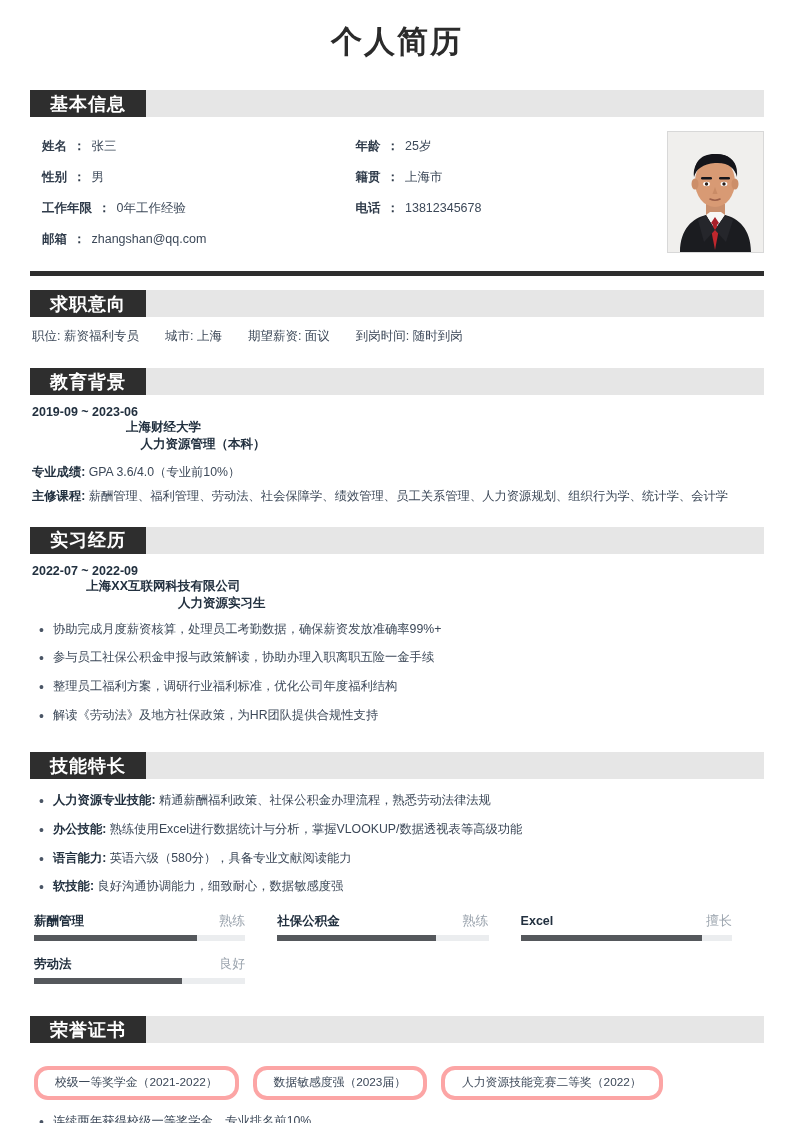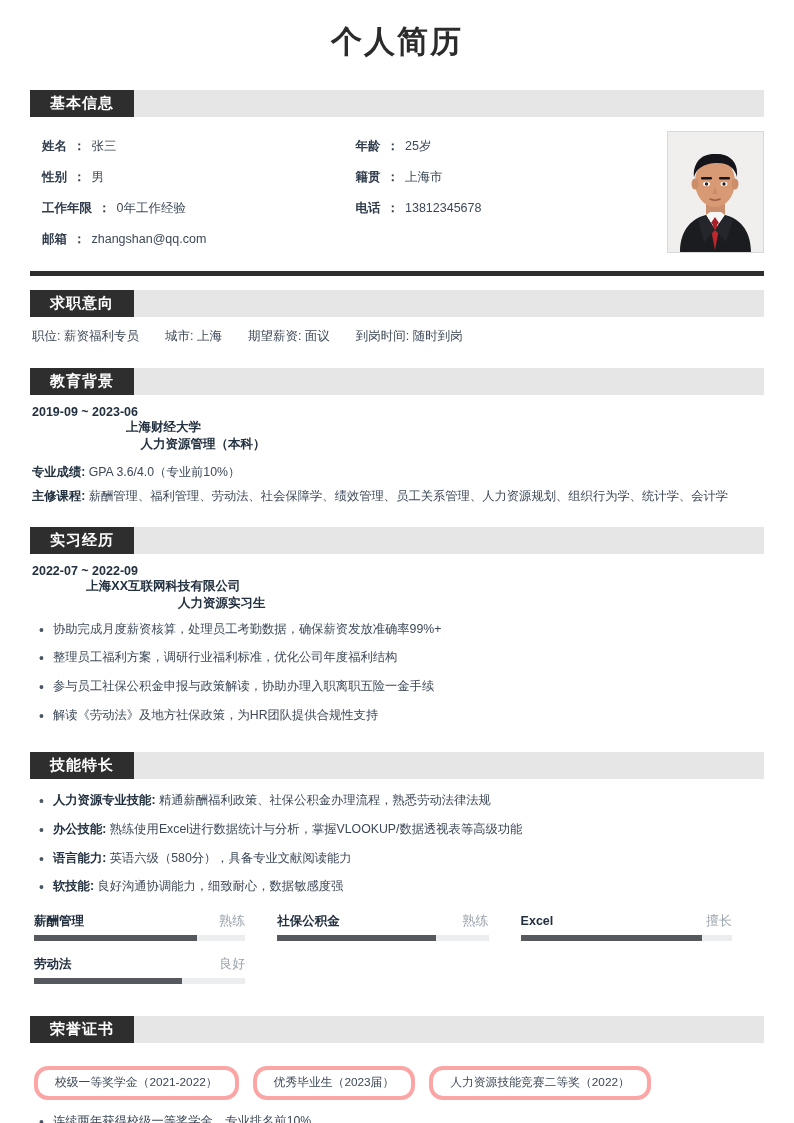--- a/index.html
+++ b/index.html
@@ -43,21 +43,21 @@
   .section-head {
     display: flex;
     align-items: stretch;
     height: 27px;
     background: #e6e6e6;
     margin-top: 14px;
   }
   .section-head .tab {
     background: #2e2e2e;
     color: #ffffff;
-    font-size: 15px;
+    font-size: 18px;
     font-weight: bold;
     padding: 0 20px;
     display: flex;
     align-items: center;
     letter-spacing: 1px;
     white-space: nowrap;
   }
   .section-head .rest { flex: 1; }
 
   
@@ -339,22 +339,22 @@
     <div class="rest"></div>
   </div>
   <div class="block">
     <div class="row3">
       <div class="c-date">2022-07 ~ 2022-09</div>
       <div class="c-org">上海XX互联网科技有限公司</div>
       <div class="c-role">人力资源实习生</div>
     </div>
     <ul class="bullets">
       <li>协助完成月度薪资核算，处理员工考勤数据，确保薪资发放准确率99%+</li>
+      <li>参与员工社保公积金申报与政策解读，协助办理入职离职五险一金手续</li>
       <li>整理员工福利方案，调研行业福利标准，优化公司年度福利结构</li>
-      <li>参与员工社保公积金申报与政策解读，协助办理入职离职五险一金手续</li>
       <li>解读《劳动法》及地方社保政策，为HR团队提供合规性支持</li>
     </ul>
   </div>
 
   <div class="section-head">
     <div class="tab">技能特长</div>
     <div class="rest"></div>
   </div>
   <div class="block">
     <ul class="bullets">
@@ -412,21 +412,21 @@
     </div>
   </div>
 
   <div class="section-head">
     <div class="tab">荣誉证书</div>
     <div class="rest"></div>
   </div>
   <div class="block">
     <div class="tags">
       <span class="tag">校级一等奖学金（2021-2022）</span>
-      <span class="tag">优秀毕业生（2023届）</span>
+      <span class="tag">数据敏感度强（2023届）</span>
       <span class="tag">人力资源技能竞赛二等奖（2022）</span>
     </div>
     <ul class="bullets">
       <li>连续两年获得校级一等奖学金，专业排名前10%</li>
       <li>通过人力资源管理师三级考试，掌握基础HR实操技能</li>
 
     </ul>
   </div>
 
 </div>

